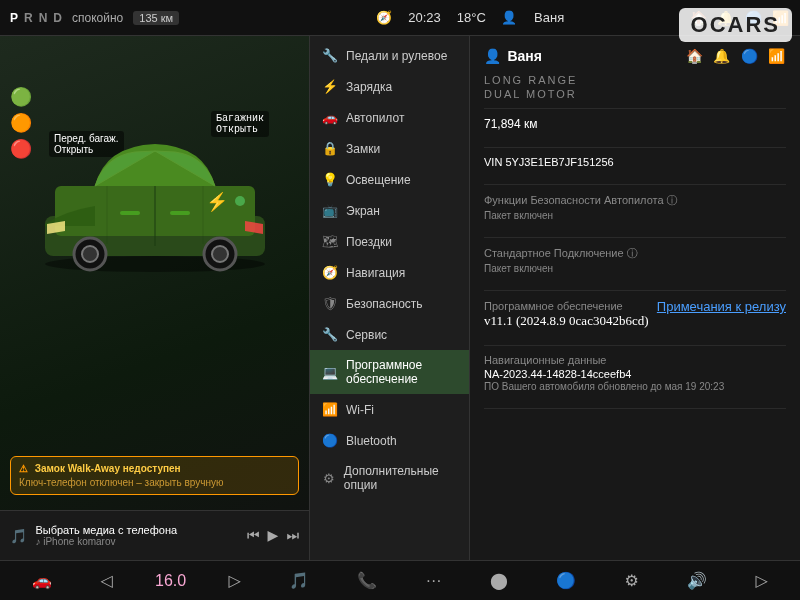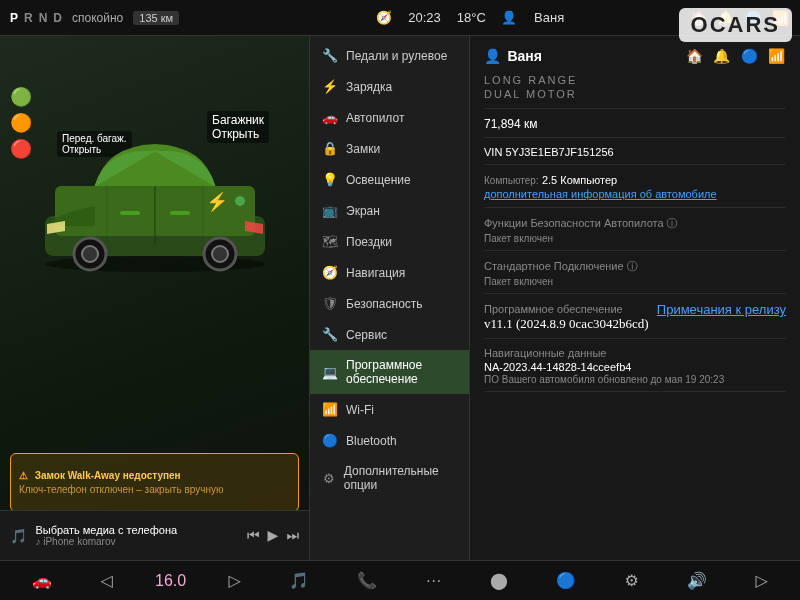--- a/index.html
+++ b/index.html
@@ -120,21 +120,21 @@
       position: absolute;
       background: rgba(0,0,0,0.5);
       color: #fff;
       font-size: 10px;
       padding: 2px 5px;
       border-radius: 3px;
       white-space: nowrap;
     }
     .label-front-trunk {
       top: 95px;
-      left: 57px;
+      left: 49px;
     }
     .label-rear-trunk {
       top: 75px;
       right: 40px;
     }
     .car-image-area {
       position: absolute;
       top: 60px;
       left: 20px;
       right: 20px;
@@ -145,27 +145,27 @@
     }
 
     
     .car-svg {
       width: 260px;
       height: 160px;
     }
 
     .warning-box {
       position: absolute;
-      bottom: 48px;
+      bottom: 65px;
       left: 10px;
       right: 10px;
       background: rgba(255,165,0,0.15);
       border: 1px solid #ff9800;
       border-radius: 6px;
-      padding: 16px 8px;
+      padding: 6px 8px;
       font-size: 10px;
       color: #ffcc44;
     }
     .warning-icon { color: #ff9800; margin-right: 4px; }
 
     .media-bar {
       position: absolute;
       bottom: 0;
       left: 0;
       right: 0;
@@ -243,21 +243,21 @@
     }
     .info-car-trim {
       color: #888;
       font-size: 11px;
       letter-spacing: 2px;
       text-transform: uppercase;
       margin-bottom: 8px;
     }
     .info-row {
       margin-bottom: 8px;
-      padding-bottom: 6px;
+      padding-bottom: 16px;
       border-bottom: 1px solid #2a2a2a;
     }
     .info-label { color: #888; font-size: 11px; margin-bottom: 2px; }
     .info-value { color: #fff; font-size: 12px; }
     .info-value-small { color: #fff; font-size: 11px; }
     .info-link { color: #4a9eff; font-size: 11px; cursor: pointer; text-decoration: underline; }
     .info-sub { color: #888; font-size: 10px; }
     .info-right-link { float: right; color: #4a9eff; font-size: 13px; cursor: pointer; }
     .info-version { color: #fff; font-size: 13px; font-family: Liberation Serif, serif; }
     .info-nav-data { color: #fff; font-size: 11px; }
@@ -341,21 +341,21 @@
       <span class="icon-orange">🟠</span>
       <span class="icon-red">🔴</span>
     </div>
 
     <div class="car-label label-front-trunk">
       <div style="white-space:pre-line; font-size:10px;">Перед. багаж.
 Открыть</div>
     </div>
 
     <div class="car-label label-rear-trunk">
-      <div style="white-space:pre-line; font-size:12px;">Багажник
+      <div style="white-space:pre-line; font-size:10px;font-family:Liberation Mono, monospace;">Багажник
 Открыть</div>
     </div>
 
     <div class="car-image-area">
       <svg class="car-svg" viewBox="0 0 260 160" xmlns="http://www.w3.org/2000/svg">
 
         <ellipse cx="130" cy="148" rx="110" ry="8" fill="rgba(0,0,0,0.4)"></ellipse>
 
         <rect x="20" y="100" width="220" height="40" rx="8" fill="#2a4a1a"></rect>
 
@@ -491,26 +491,20 @@
     <hr class="divider-line">
 
     <div class="info-row">
       <div class="info-value">71,894 км</div>
     </div>
 
     <div class="info-row">
       <div class="info-value-small">VIN 5YJ3E1EB7JF151256</div>
     </div>
 
-    <div class="info-row">
-      <span class="info-sub">Компьютер:</span>
-      <span class="info-value-small">2.5 Компьютер</span>
-      <br>
-      <a class="info-link">дополнительная информация об автомобиле</a>
-    </div>
 
     <div class="info-row">
       <div class="info-label">Функции Безопасности Автопилота ⓘ</div>
       <div class="info-sub">Пакет включен</div>
     </div>
 
     <div class="info-row">
       <div class="info-label">Стандартное Подключение ⓘ</div>
       <div class="info-sub">Пакет включен</div>
     </div>

